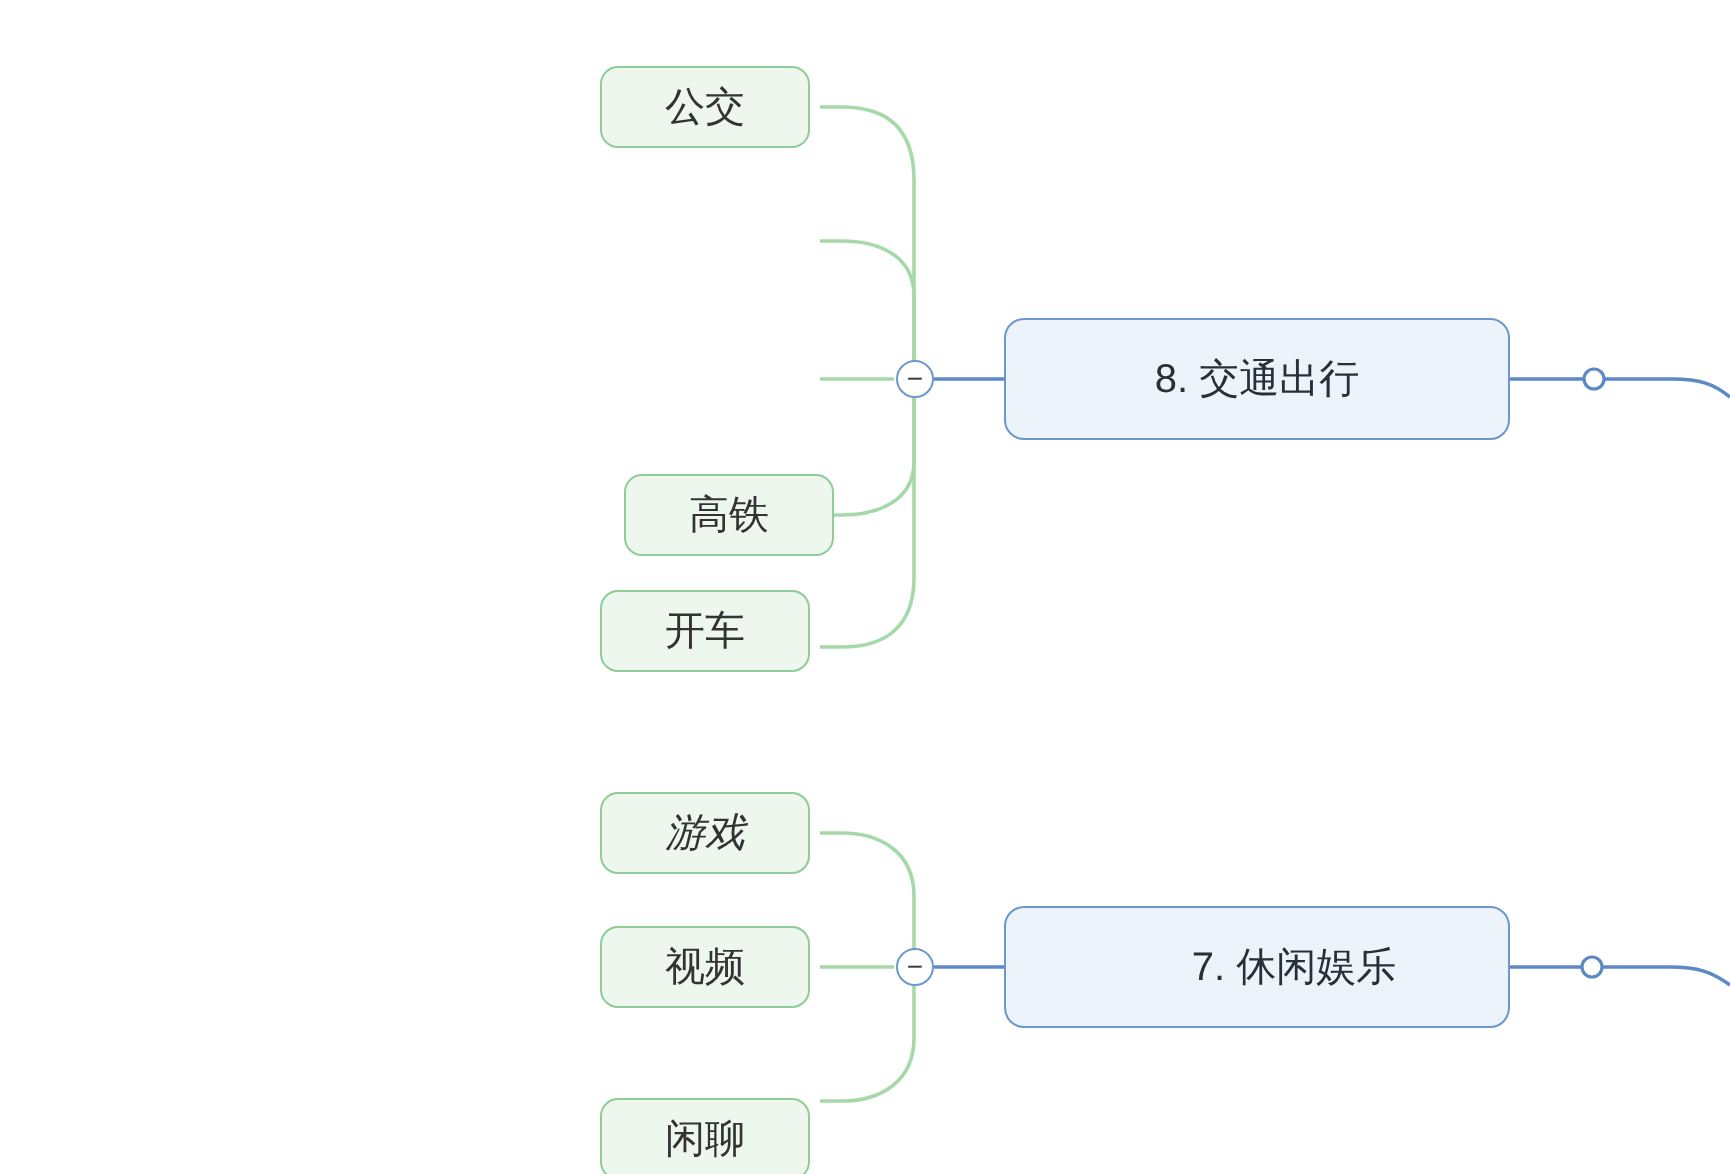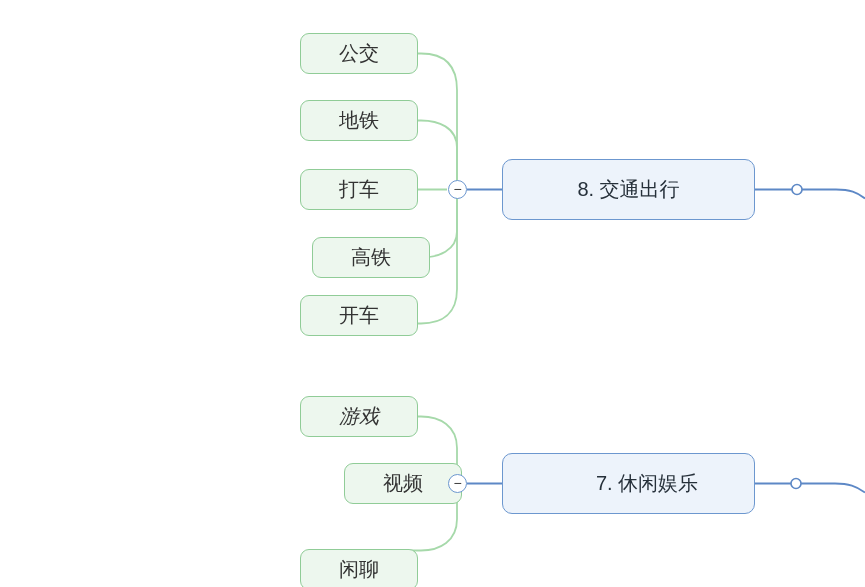--- a/index.html
+++ b/index.html
@@ -19,21 +19,21 @@
   .node {
     position: absolute;
     box-sizing: border-box;
     display: flex;
     align-items: center;
     justify-content: center;
     white-space: nowrap;
     cursor: default;
   }
   .child {
-    width: 118px;
+    width: 105px;
     height: 41px;
     background: #edf7ee;
     border: 1.6px solid #90cc97;
     border-radius: 9px;
     font-size: 20px;
     color: #333333;
   }
   .topic {
     width: 253px;
     height: 61px;
@@ -84,28 +84,26 @@
     <path d="M410 483.5 H447" fill="none" stroke="#a6d9aa" stroke-width="1.8"></path>
     <path d="M410 550.5 H421 C 440 550.5 457 541 457 519 V483.5" fill="none" stroke="#a6d9aa" stroke-width="1.8"></path>
 
     <path d="M467 483.5 H502" fill="none" stroke="#5d88c6" stroke-width="1.8"></path>
     <path d="M755 483.5 H791" fill="none" stroke="#5d88c6" stroke-width="1.8"></path>
     <path d="M801 483.5 H835 C 849 483.5 856 486 865 492.5" fill="none" stroke="#5d88c6" stroke-width="1.8"></path>
     <circle cx="796" cy="483.5" r="5" fill="#ffffff" stroke="#5d88c6" stroke-width="1.6"></circle>
   </svg>
 
   <div class="node child" style="left:300px; top:33px;">公交</div>
-  <div class="node child" style="left:300px; top:100px;">地铁</div>
-  <div class="node child" style="left:300px; top:169px;">打车</div>
   <div class="node child" style="left:312px; top:237px;">高铁</div>
   <div class="node child" style="left:300px; top:295px;">开车</div>
 
   <div class="collapse-btn" style="left:448px; top:180px;">−</div>
   <div class="node topic" style="left:502px; top:159px;">8. 交通出行</div>
 
   <div class="node child" style="left:300px; top:396px;font-style:italic;">游戏</div>
-  <div class="node child" style="left:300px; top:463px;margin-left:44px;">视频</div>
+  <div class="node child" style="left:300px; top:463px;">视频</div>
   <div class="node child" style="left:300px; top:502px;margin-top:47px;">闲聊</div>
 
   <div class="collapse-btn" style="left:448px; top:474px;">−</div>
   <div class="node topic" style="left:502px; top:453px;padding-left:37px;">7. 休闲娱乐</div>
 
 </div>
 
 </body></html>

